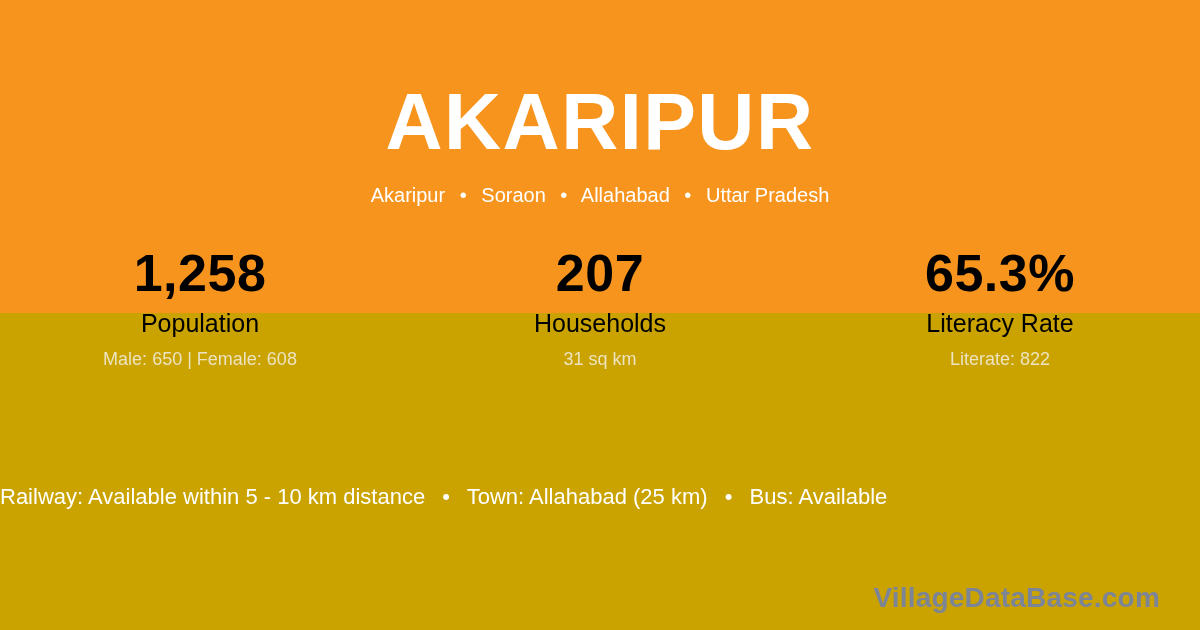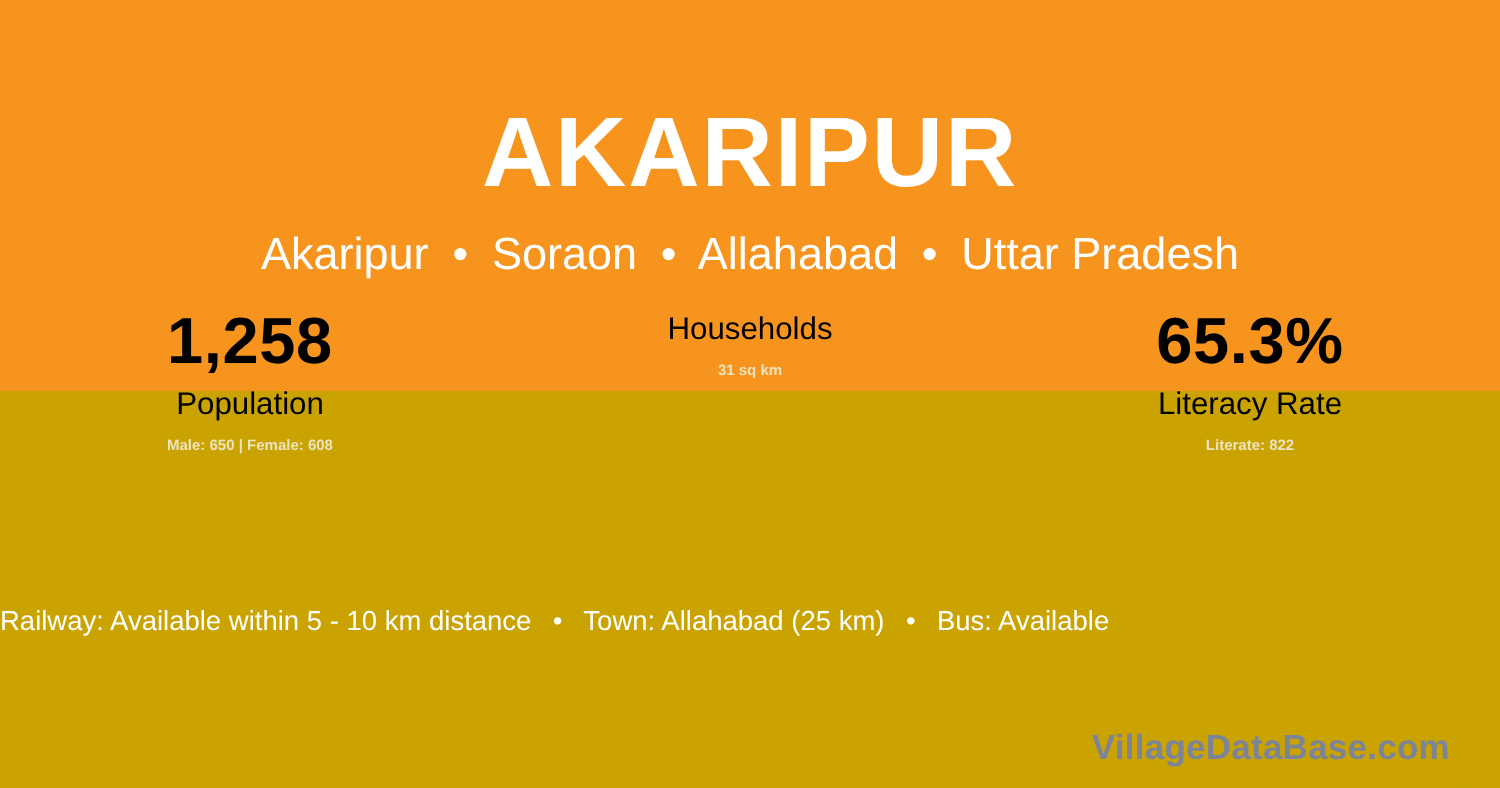--- a/index.html
+++ b/index.html
@@ -45,21 +45,21 @@
   #village-title {
     margin-top:82px;
     font-size:79px;
     font-weight:700;
     letter-spacing:1.5px;
     color:#ffffff;
     line-height:1.0;
   }
   #location-breadcrumb {
     margin-top:24px;
-    font-size:36px;
+    font-size:20px;
     font-weight:400;
     color:#ffffff;
     line-height:1.0;
   }
   .crumb-sep {
     display:inline-block;
     padding:0 9px;
     color:#ffffff;
   }
 
@@ -84,22 +84,22 @@
   }
   .stat-label {
     margin-top:8px;
     font-size:25px;
     font-weight:400;
     color:#000000;
     line-height:1.0;
   }
   .stat-detail {
     margin-top:14px;
-    font-size:12px;
-    font-weight:700;
+    font-size:18px;
+    font-weight:400;
     color:#ece3c0;
     line-height:1.0;
   }
 
   
   #amenities-row {
     position:absolute;
     top:486px; left:0;
     width:1200px;
     text-align:left;
@@ -151,20 +151,21 @@
 
   <div id="stats-row">
 
     <div class="stat-block">
       <div class="stat-value">1,258</div>
       <div class="stat-label">Population</div>
       <div class="stat-detail">Male: 650 | Female: 608</div>
     </div>
 
     <div class="stat-block">
+      <div class="stat-value">207</div>
       <div class="stat-label">Households</div>
       <div class="stat-detail">31 sq km</div>
     </div>
 
     <div class="stat-block">
       <div class="stat-value">65.3%</div>
       <div class="stat-label">Literacy Rate</div>
       <div class="stat-detail">Literate: 822</div>
     </div>
 

